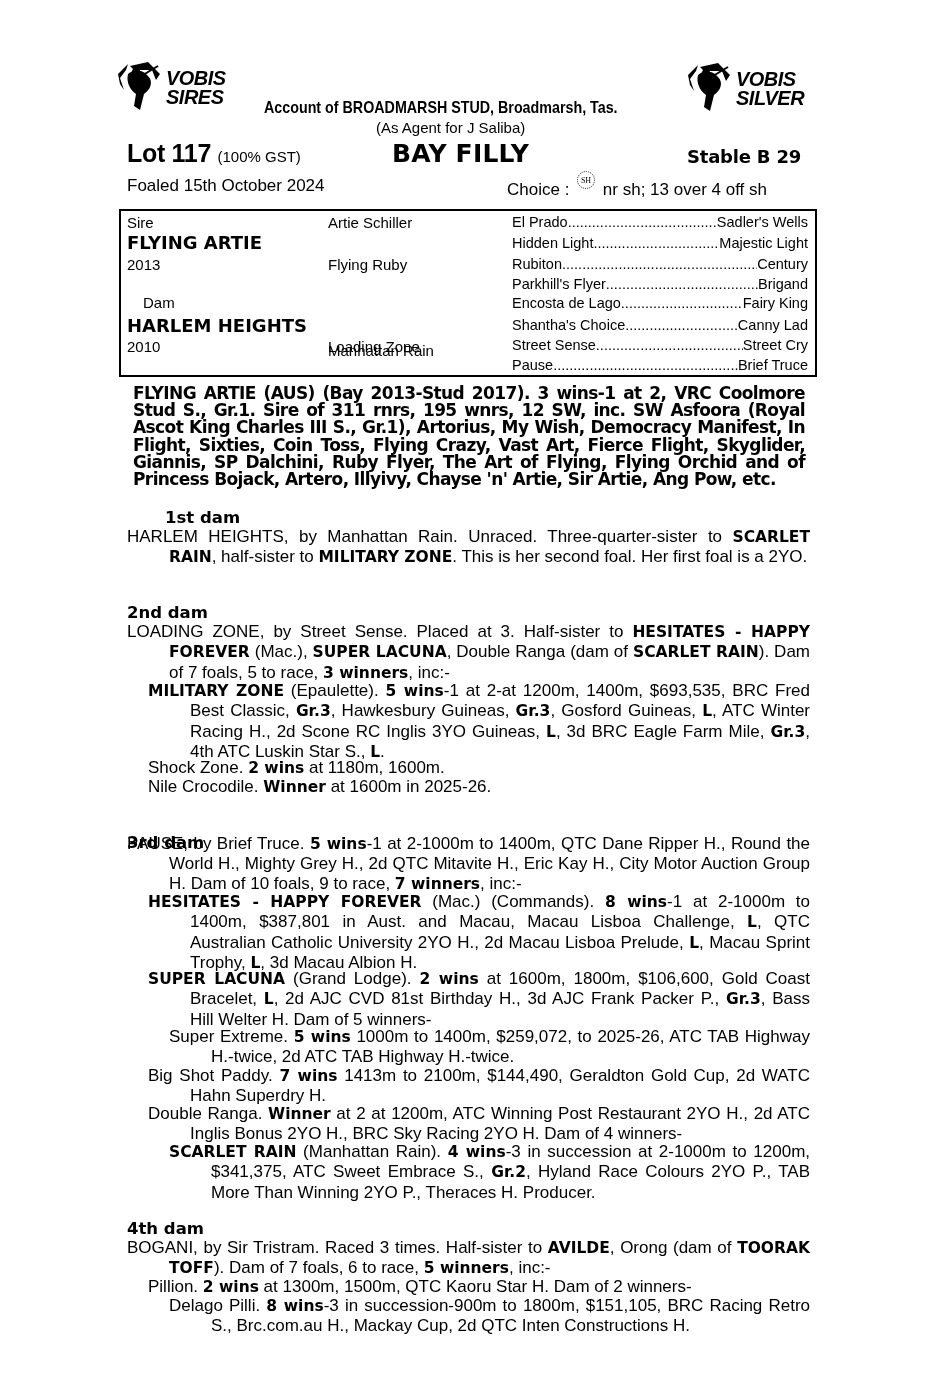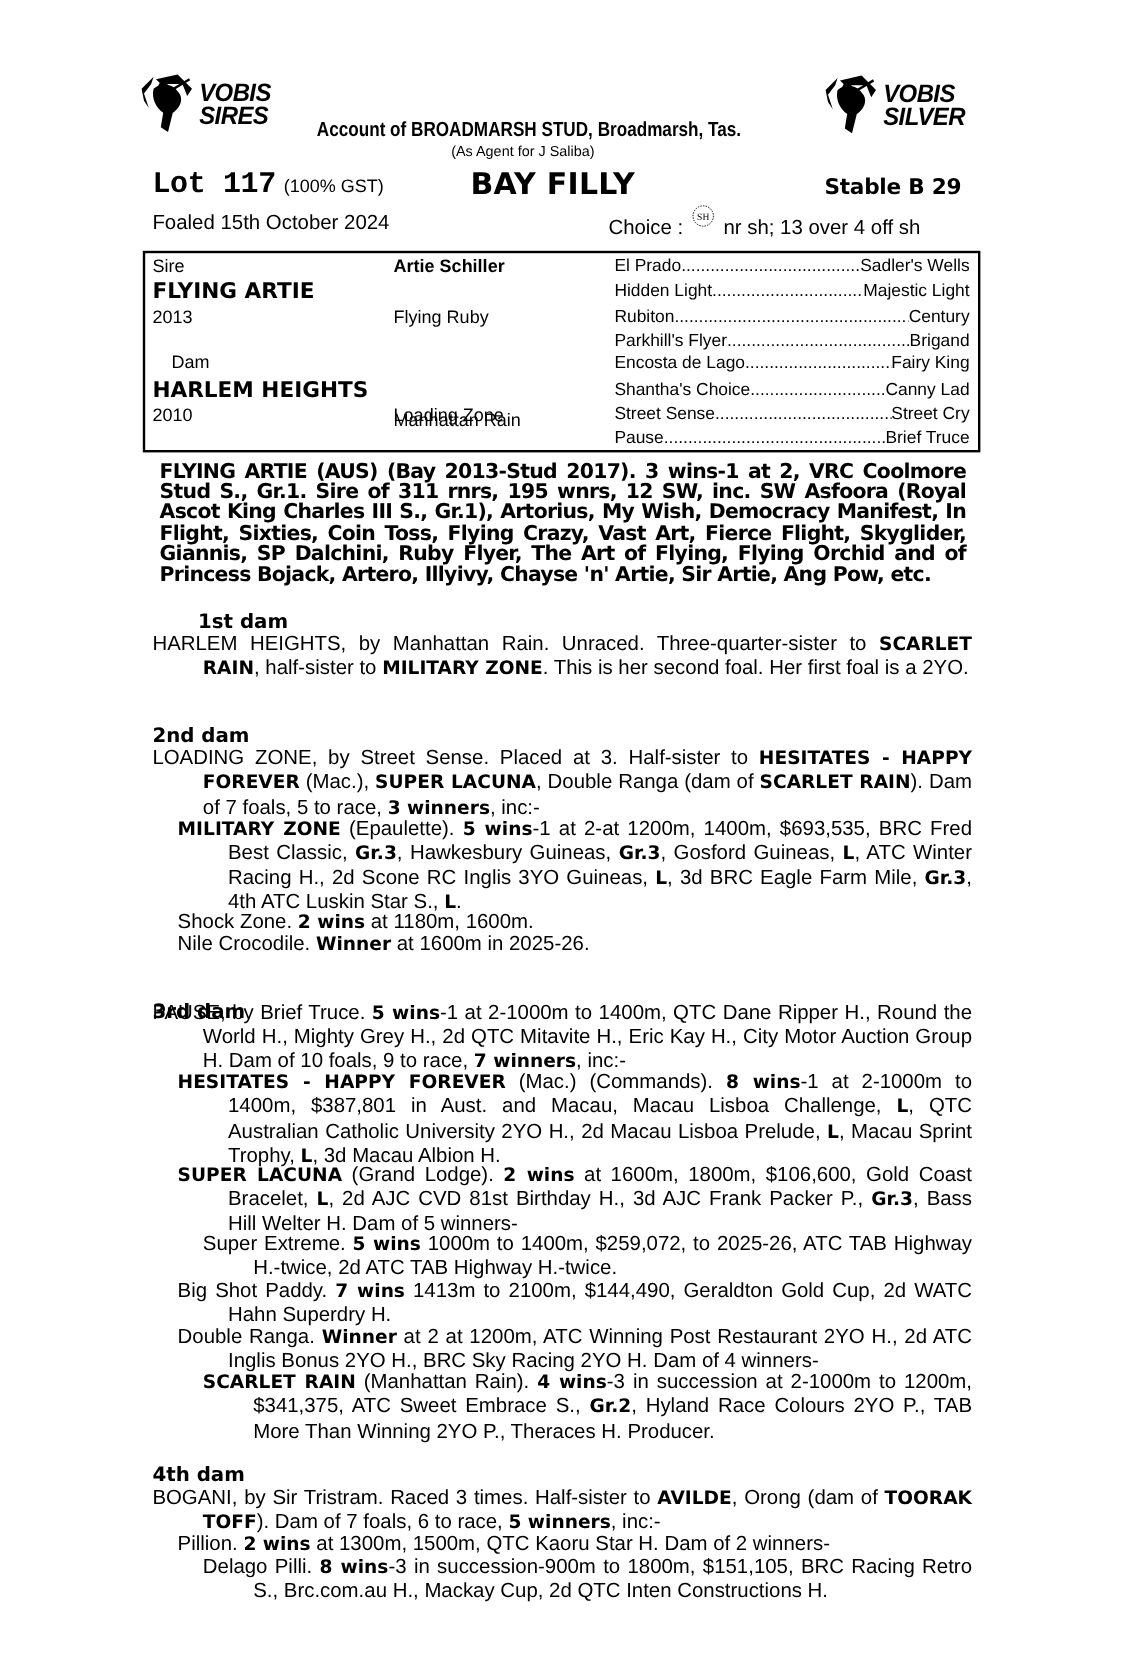--- a/index.html
+++ b/index.html
@@ -8,24 +8,24 @@
 
   .logo { position: absolute; display: flex; align-items: center; }
   .logo-left { left: 114px; top: 60px; }
   .logo-right { left: 684px; top: 61px; }
   .logo svg { width: 50px; height: 54px; }
   .logo-text { font-family: "Liberation Sans", sans-serif; font-weight: 900; font-style: italic;
     font-size: 21px; line-height: 19px; letter-spacing: -0.5px; margin-left: 2px; transform: scaleX(0.95); transform-origin: left; }
 
   .account { position: absolute; left: 264px; top: 98px; font-size: 17px; font-weight: bold;
     transform: scaleX(0.84); transform-origin: left; white-space: nowrap; }
-  .agent { position: absolute; left: 376px; top: 119px; font-size: 12px; }
+  .agent { position: absolute; left: 376px; top: 119px; font-size: 15px; }
 
   .lot { position: absolute; left: 127px; top: 139px; white-space: nowrap; }
-  .lot-big { font-size: 25px; font-weight: 900; font-family: Liberation Mono, monospace; letter-spacing: -0.3px; }
+  .lot-big { font-size: 25px; font-weight: 900; font-family: Liberation Sans, sans-serif; letter-spacing: -0.3px; }
   .lot-gst { font-size: 15px; margin-left: 2px; }
   .sex { position: absolute; left: 392px; top: 139px; font-size: 25px; font-weight: 900; font-family: "DejaVu Sans", sans-serif; letter-spacing: 0.2px; }
   .stable { position: absolute; left: 687px; top: 146px; font-size: 18px; font-weight: 900; font-family: "DejaVu Sans", sans-serif; letter-spacing: -0.2px; }
 
   .foaled { position: absolute; left: 127px; top: 176px; font-size: 17px; }
   .branded { position: absolute; left: 507px; top: 176px; font-size: 17px; white-space: nowrap; }
   .brand-mark { display: inline-block; width: 24px; height: 20px; vertical-align: -1px; position: relative; top: -6px; }
 
   .pedigree { position: absolute; left: 119px; top: 209px; width: 698px; height: 168px; border: 2px solid #000; padding-left: 42px; }
   .pcell { position: absolute; font-size: 15px; white-space: nowrap; }
@@ -97,21 +97,21 @@
 </div>
 
 <div class="pedigree">
   <div class="pcell" style="left:6px;top:3px;">Sire</div>
   <div class="pcell big" style="left:6px;top:21px;">FLYING ARTIE</div>
   <div class="pcell" style="left:6px;top:45px;">2013</div>
   <div class="pcell" style="left:22px;top:83px;">Dam</div>
   <div class="pcell big" style="left:6px;top:104px;">HARLEM HEIGHTS</div>
   <div class="pcell" style="left:6px;top:127px;">2010</div>
 
-  <div class="pcell" style="left:207px;top:3px;font-weight:bold;">Artie Schiller</div>
+  <div class="pcell" style="left:207px;top:3px;">Artie Schiller</div>
   <div class="pcell" style="left:207px;top:45px;">Flying Ruby</div>
   <div class="pcell" style="left:207px;top:83px;margin-top:48px;">Manhattan Rain</div>
   <div class="pcell" style="left:207px;top:127px;">Loading Zone</div>
 
   <div class="gg" style="top:3px;">
       <span class="n">El Prado</span>
       <span class="dots"></span>
       <span class="s">Sadler's Wells</span>
     </div>
   <div class="gg" style="top:24px;">

